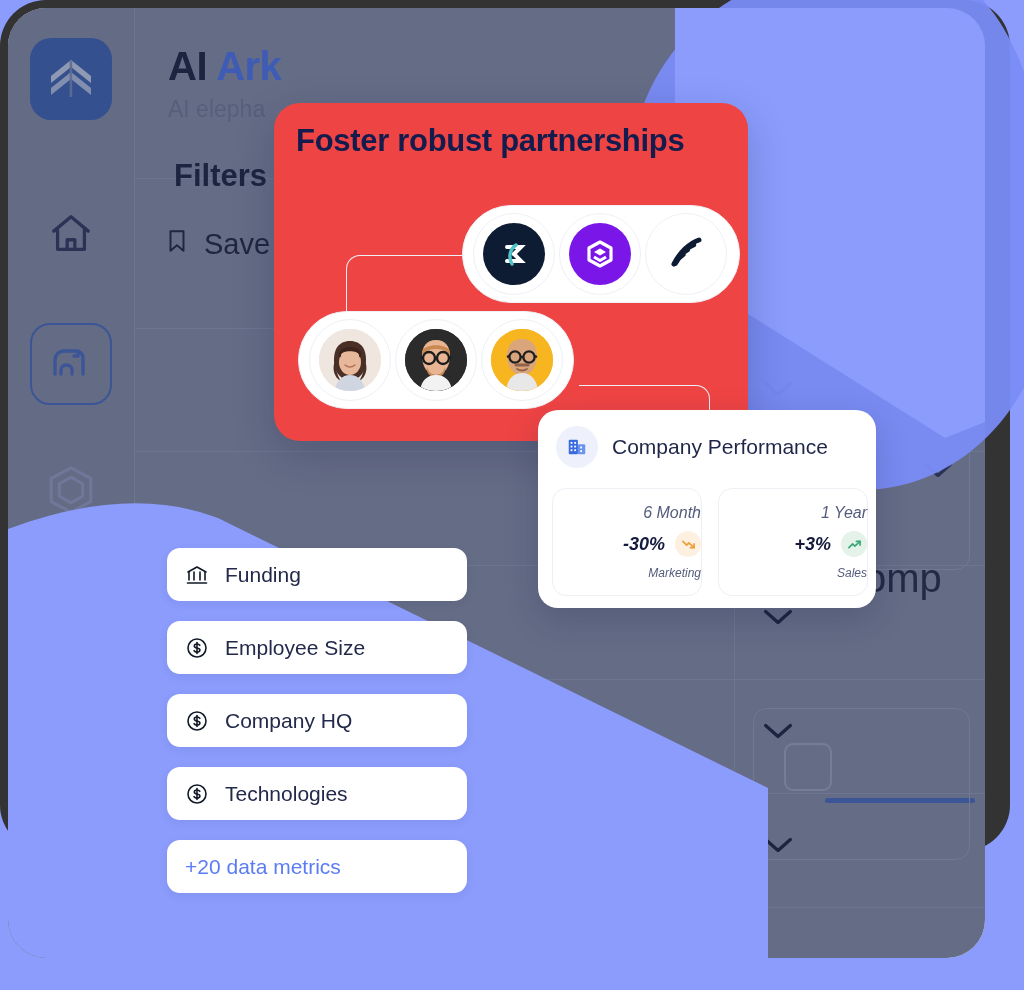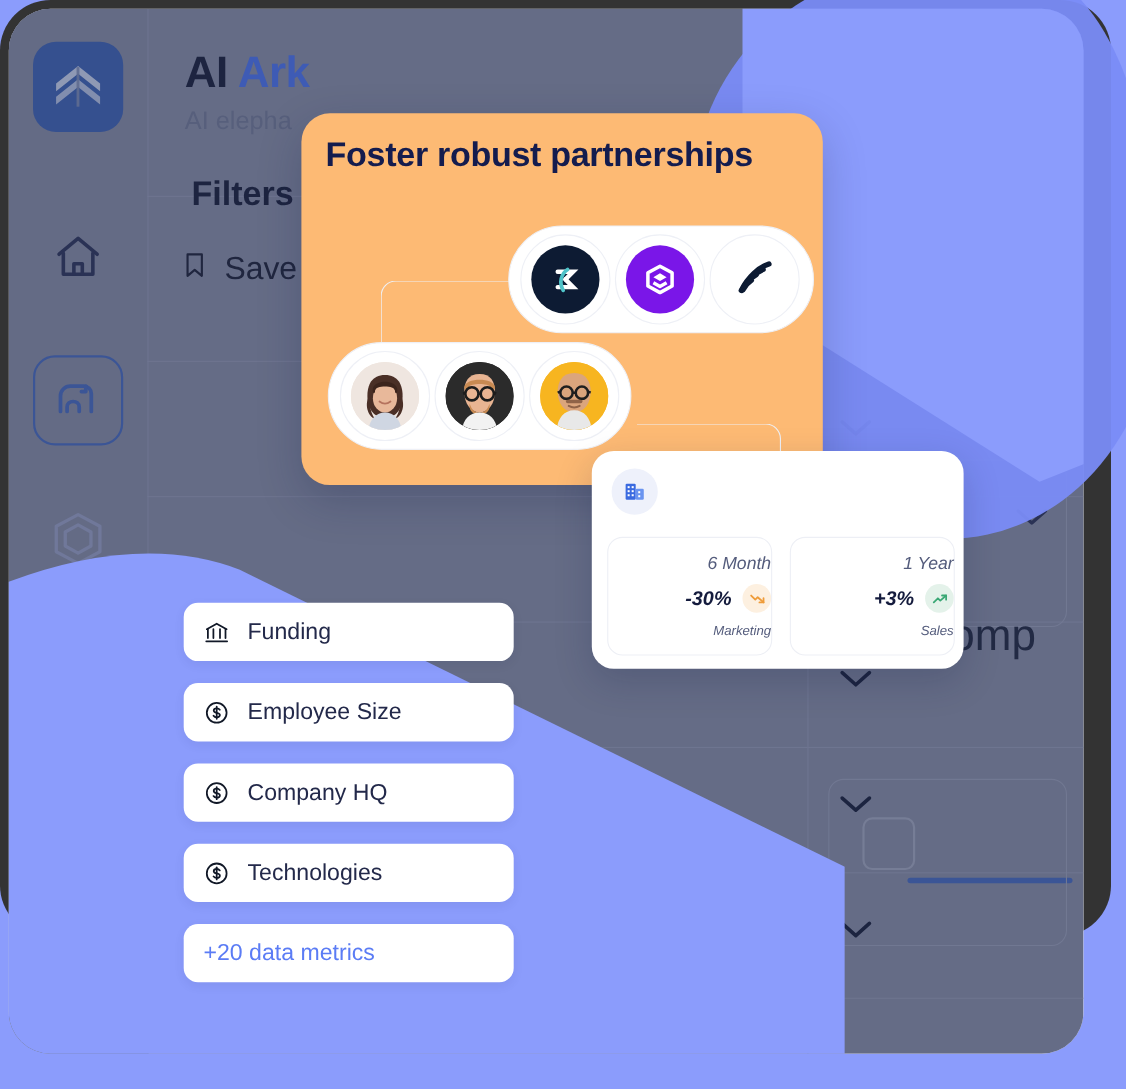--- a/index.html
+++ b/index.html
@@ -112,21 +112,21 @@
   #blob-right{
     position:absolute;right:-60px;top:-40px;width:430px;height:520px;z-index:10;
   }
   #blob-bottom{
     position:absolute;left:-120px;bottom:-60px;width:880px;height:560px;z-index:10;
   }
 
   
   #card-partnerships{
     position:absolute;left:266px;top:95px;width:474px;height:338px;
-    background:#fdba74;border-radius:26px;z-index:20;
+    background:#ef4444;border-radius:26px;z-index:20;
     box-shadow:0 14px 40px rgba(20,28,70,.22);
   }
   #partnerships-title{
     position:absolute;left:22px;top:20px;right:18px;
     font-size:31px;font-weight:bold;color:#141c4e;letter-spacing:-.3px;
   }
   .pill-row{
     position:absolute;border:1.5px solid #eef0f6;border-radius:60px;
     background:#fff;display:flex;align-items:center;
   }
@@ -429,20 +429,21 @@
                 <rect x="9" y="6.5" width="2" height="2"></rect>
               <rect x="5" y="10.5" width="2" height="2"></rect>
                 <rect x="9" y="10.5" width="2" height="2"></rect>
               <rect x="5" y="14.5" width="2" height="2"></rect>
                 <rect x="9" y="14.5" width="2" height="2"></rect>
               <rect x="15.5" y="11.5" width="2" height="2"></rect>
                 <rect x="15.5" y="15.5" width="2" height="2"></rect>
             </g>
           </svg>
         </div>
+        <div id="perf-title">Company Performance</div>
       </div>
 
       <div class="perf-stats">
         <div class="perf-box">
           <div class="perf-period">6 Month</div>
           <div class="perf-mid">
             <span class="perf-value">-30%</span>
             <span class="perf-badge down">
               <svg width="15" height="15" viewBox="0 0 24 24" fill="none" stroke="#ef9c3a" stroke-width="2.6" stroke-linecap="round" stroke-linejoin="round">
                 <path d="M3 7l6 6 3.5-3.5L21 17"></path>

